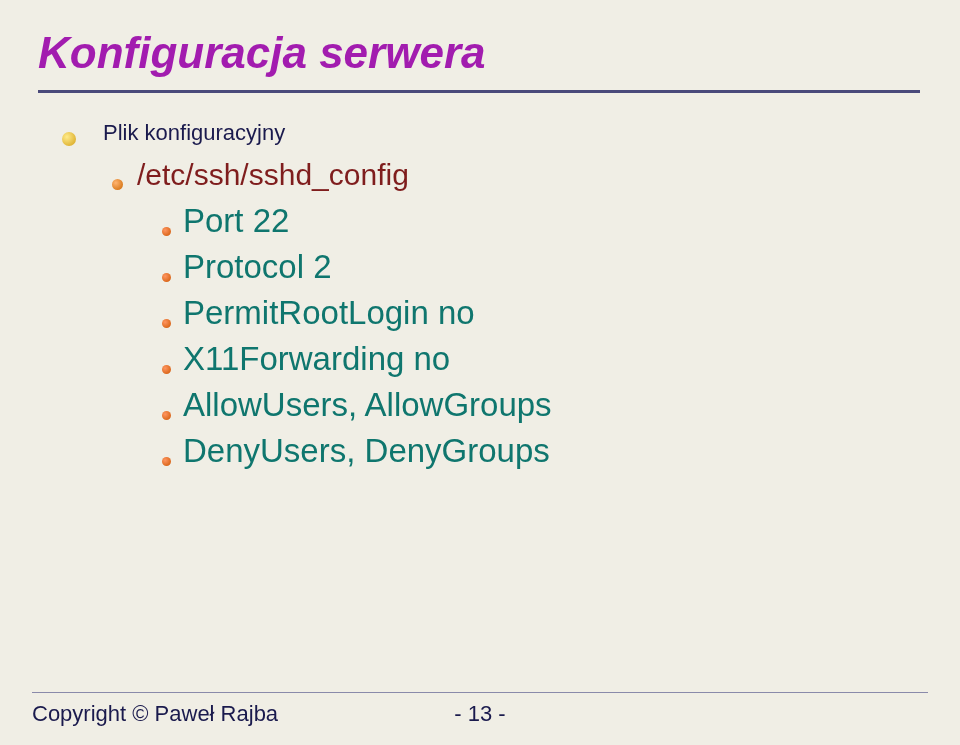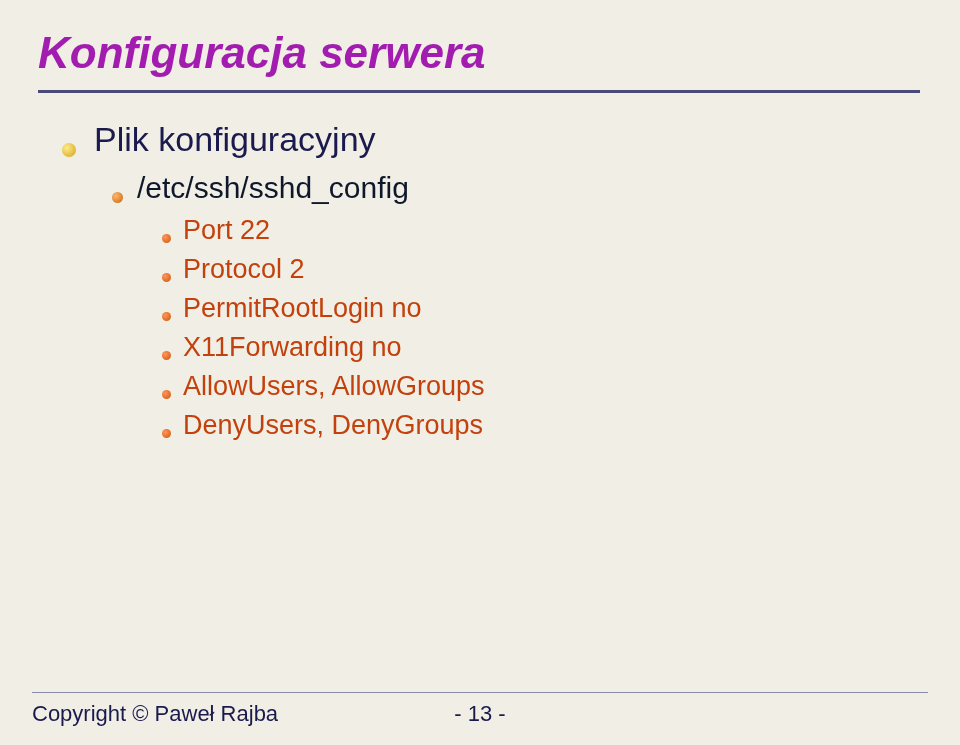--- a/index.html
+++ b/index.html
@@ -91,32 +91,33 @@
       height: 9px;
       border-radius: 50%;
       background: radial-gradient(circle at 35% 35%, #ff9560, #cc5500);
       margin-right: 12px;
       flex-shrink: 0;
       position: relative;
       top: 4px;
     }
     
     .text-l1 {
-      font-size: 34px;
+      font-size: 22px;
       color: #1a1a4d;
+      margin-left: 9px;
     }
     
     .text-l2 {
       font-size: 30px;
-      color: #0f172a;
+      color: #7f1d1d;
     }
     
     .text-l3 {
-      font-size: 27px;
-      color: #c2410c;
+      font-size: 33px;
+      color: #0f766e;
     }
     
     .footer {
       position: absolute;
       bottom: 18px;
       left: 0;
       right: 0;
       padding: 0 32px;
     }
     

